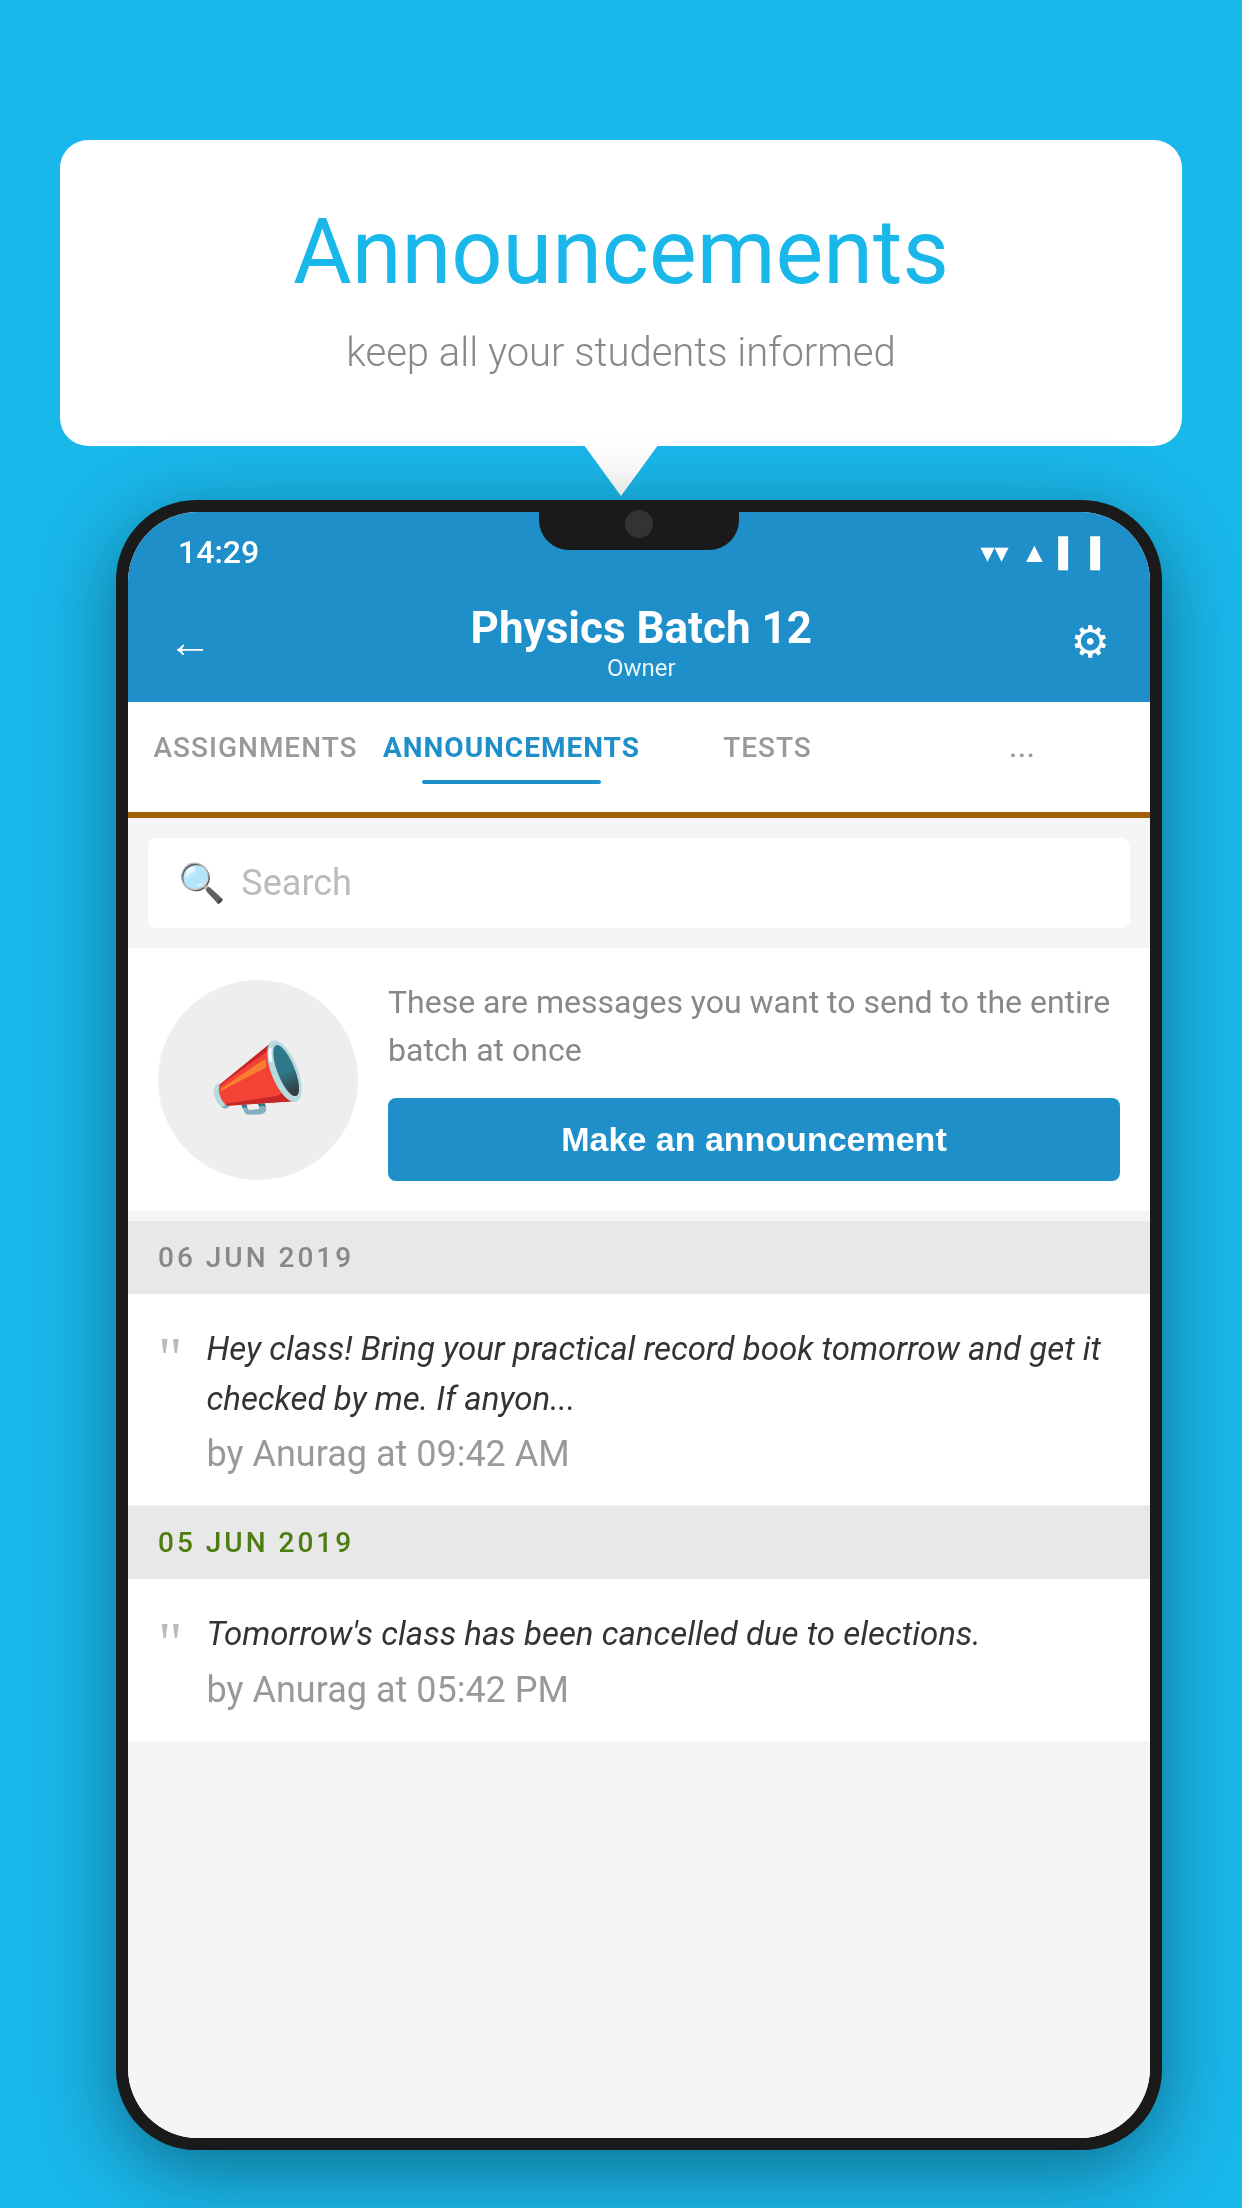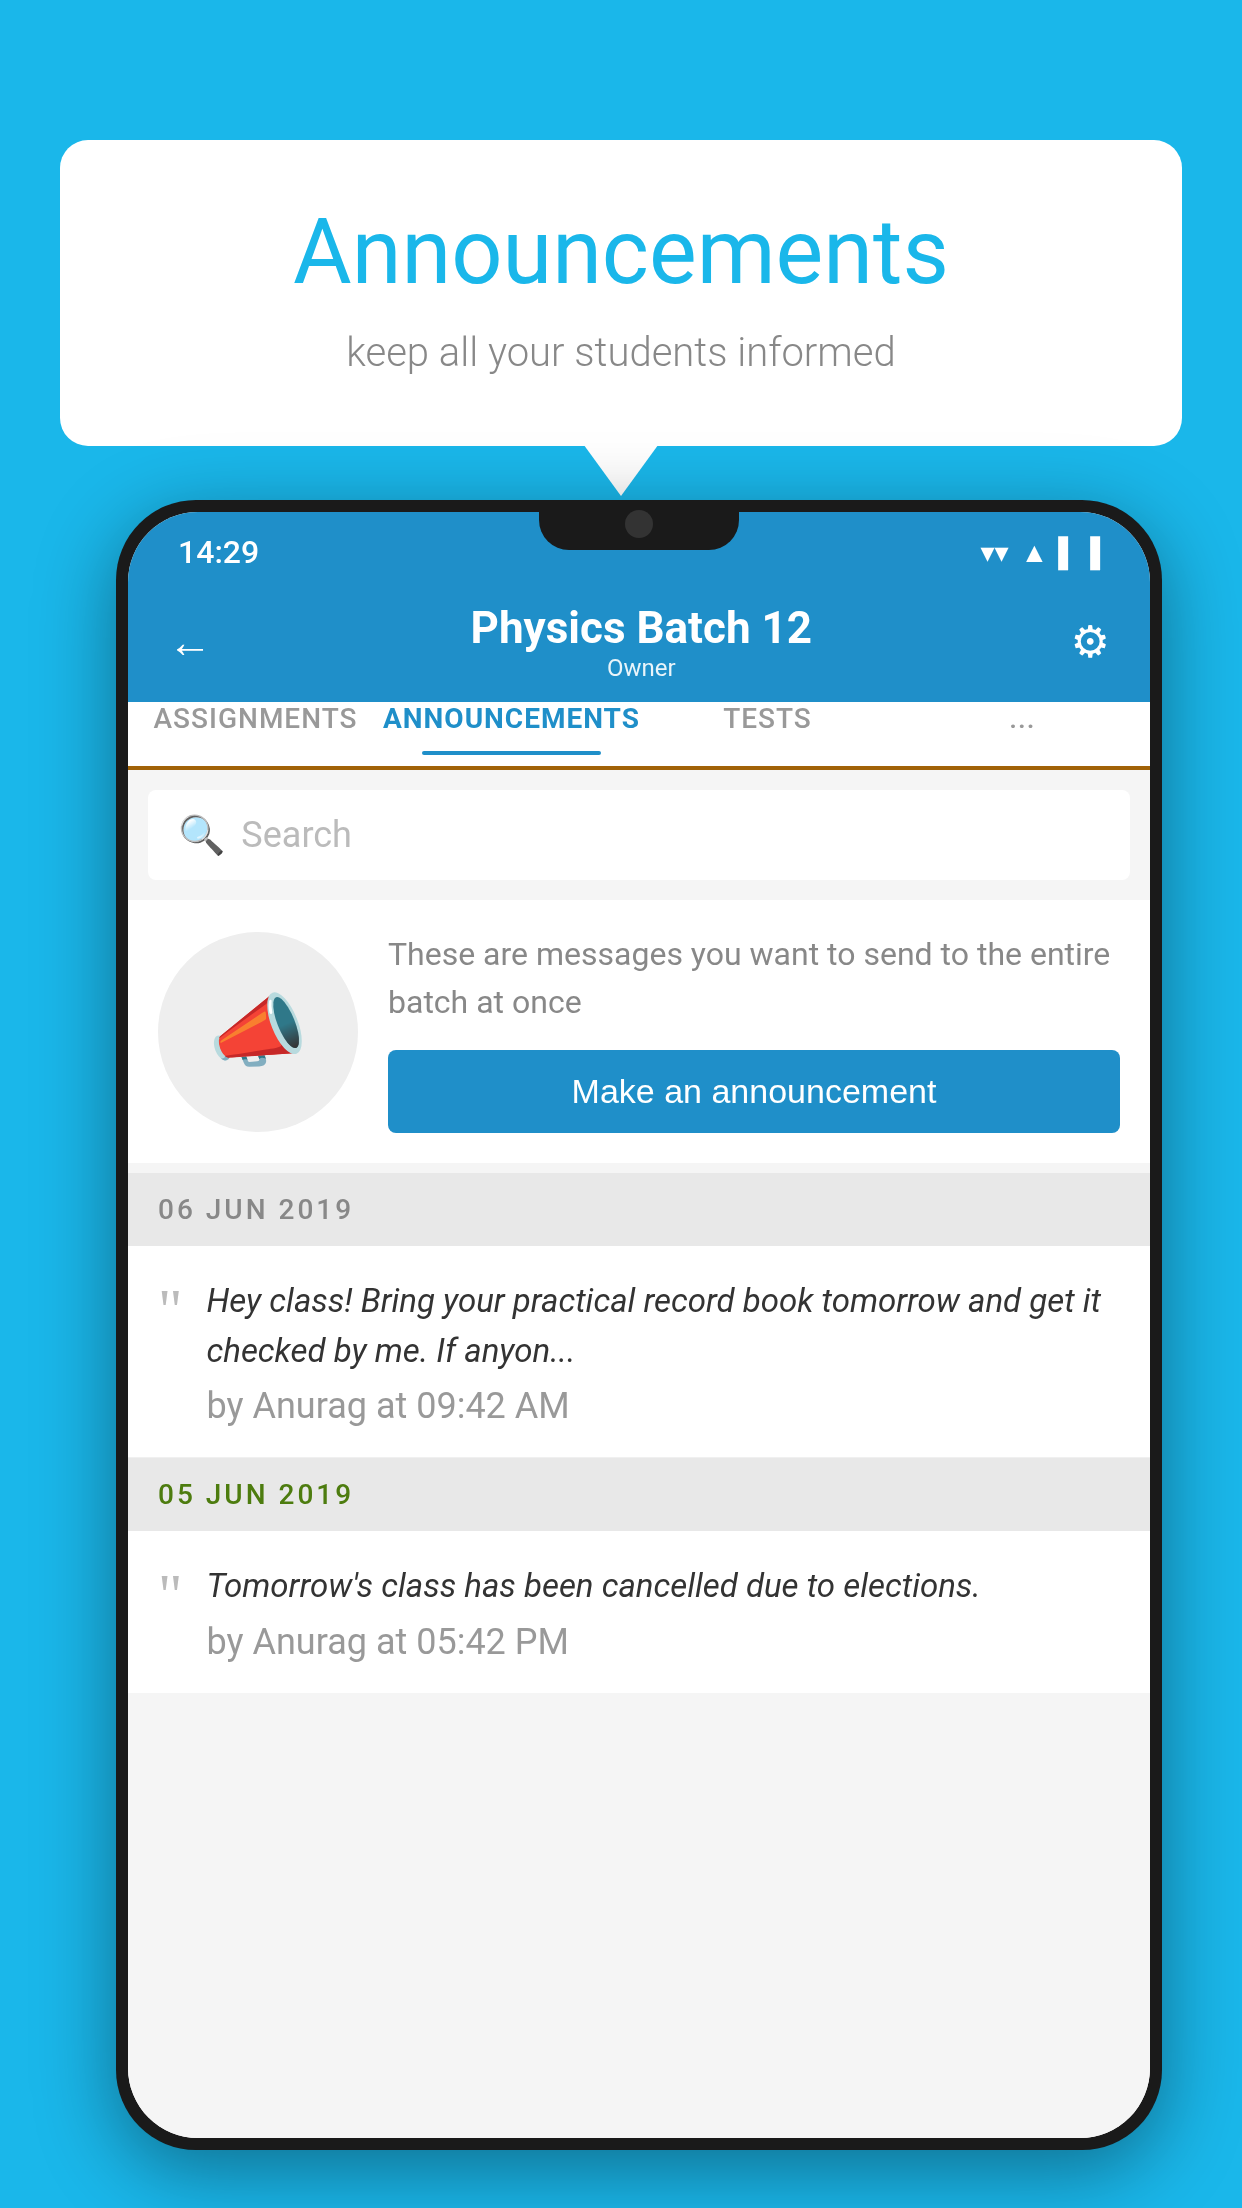--- a/index.html
+++ b/index.html
@@ -172,24 +172,24 @@
 
     .gear-icon {
       color: white;
       font-size: 44px;
     }
 
     
     .tabs {
       background: white;
       display: flex;
-      border-bottom: 4px solid #a16207;
+      border-bottom: 6px solid #a16207;
       flex-shrink: 0;
-      height: 68px;
-      align-items: flex-start;
+      height: 116px;
+      align-items: center;
     }
 
     .tab {
       flex: 1;
       text-align: center;
       padding-bottom: 20px;
       font-size: 28px;
       font-weight: 500;
       color: #999;
       letter-spacing: 1px;
@@ -279,21 +279,21 @@
       margin-bottom: 24px;
     }
 
     .announce-btn {
       background: #1f8fc9;
       color: white;
       border: none;
       border-radius: 8px;
       padding: 22px 36px;
       font-size: 34px;
-      font-weight: 400;
+      font-weight: 700;
       cursor: pointer;
       display: block;
       width: 100%;
     }
 
     
     .date-separator {
       background: #e8e8e8;
       padding: 20px 30px;
       color: #888;

